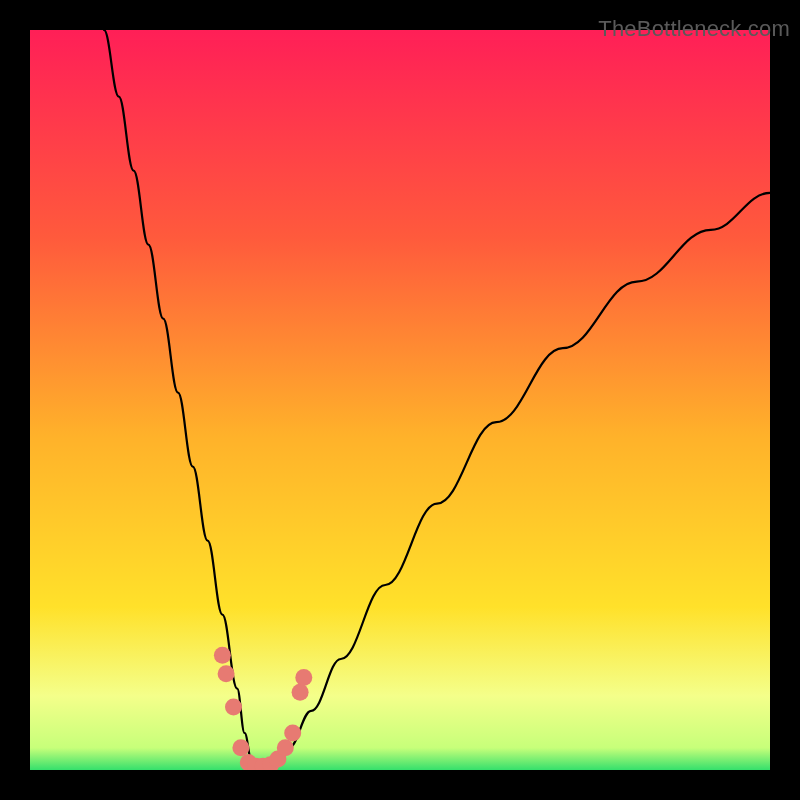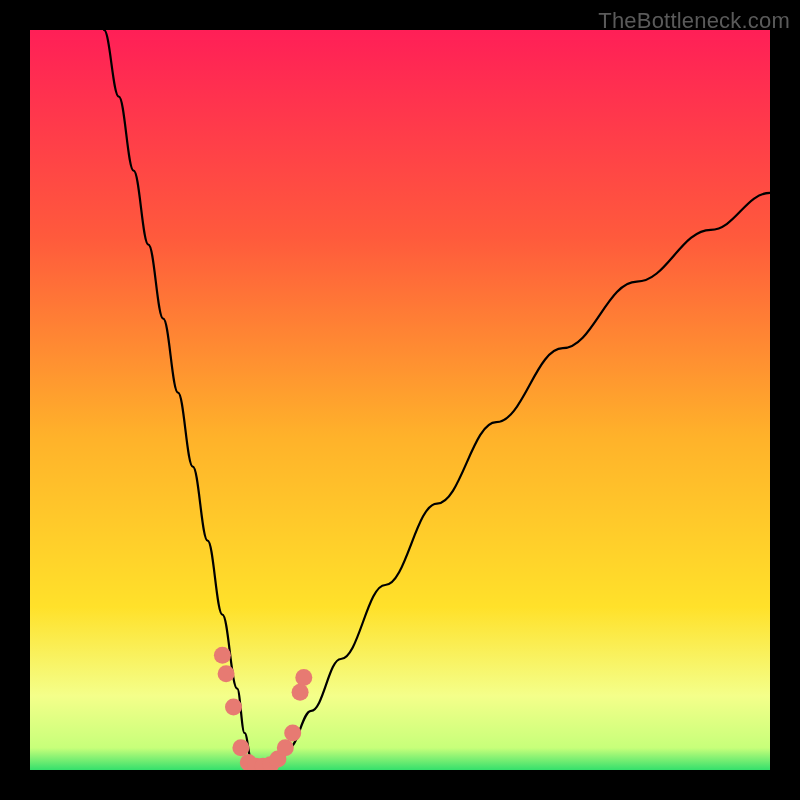--- a/index.html
+++ b/index.html
@@ -21,21 +21,21 @@
   .plot {
     position: absolute;
     left: 30px;
     top: 30px;
     width: 740px;
     height: 740px;
     overflow: hidden;
   }
   .watermark {
     position: absolute;
-    top: 8px;
+    top: 16px;
     right: 10px;
     font-family: Arial, Helvetica, sans-serif;
     font-size: 22px;
     color: #5a5a5a;
     letter-spacing: 0.2px;
     user-select: none;
     margin-left: 28px;
   }
   svg { display: block; }
 </style>

